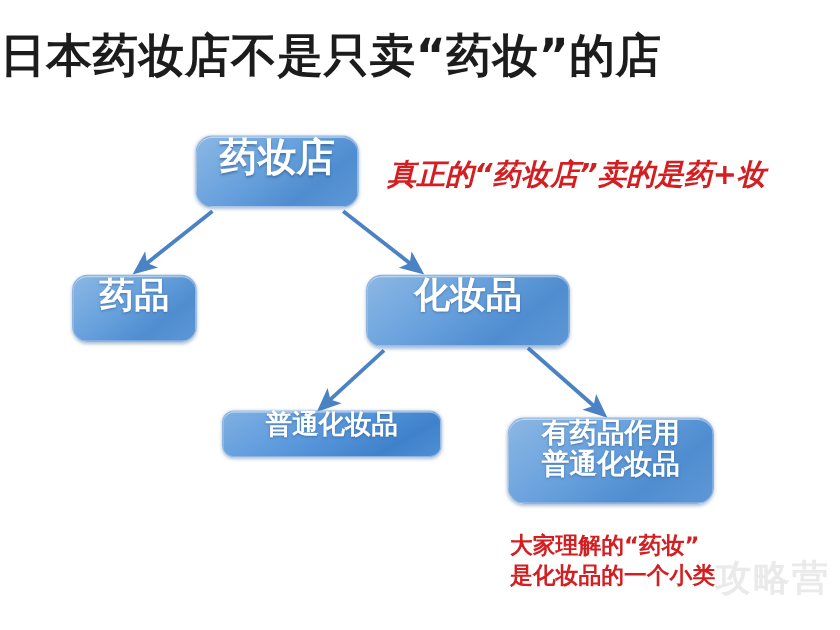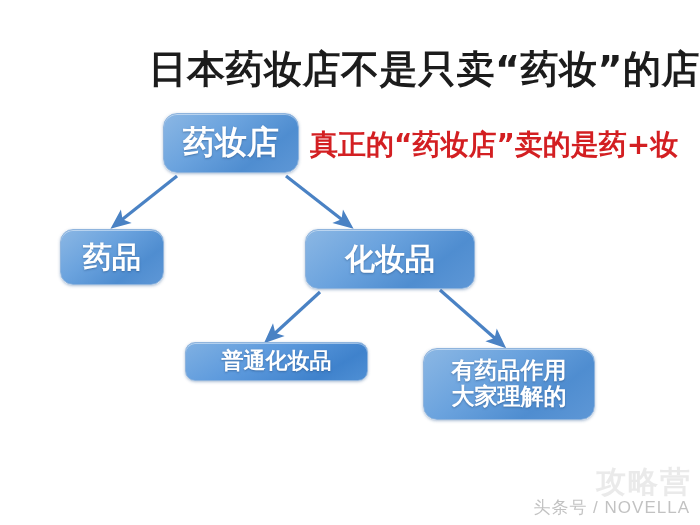--- a/index.html
+++ b/index.html
@@ -15,42 +15,41 @@
     overflow: hidden;
     font-family: "DejaVu Sans", "Liberation Sans", sans-serif;
   }
 
   
   #title {
     position: absolute;
     left: 0;
     top: 22px;
     width: 700px;
-    text-align: right;
+    text-align: left;
     font-size: 38px;
     line-height: 48px;
     font-weight: 700;
     color: #1c1c1c;
     letter-spacing: 0.5px;
     white-space: nowrap;
-    margin-top: 23px;
   }
 
   
   .node {
     position: absolute;
     box-sizing: border-box;
     border-radius: 12px;
     border: 1px solid #8fb4dd;
     background: linear-gradient(142deg, #8bb7e4 0%, #6ba3de 38%, #4f8dd0 72%, #5e97d6 100%);
     box-shadow: 0 1px 3px rgba(70,110,160,0.45),
                 inset 0 1px 0 rgba(255,255,255,0.45);
     color: #ffffff;
     display: flex;
-    align-items: center;
+    align-items: flex-start;
     justify-content: center;
     text-align: center;
     font-weight: 700;
     text-shadow: 0 1px 2px rgba(40,80,130,0.55);
     z-index: 3;
   }
   .node .nlabel {
     display: block;
     white-space: pre-line;
     line-height: 1.12;
@@ -65,25 +64,26 @@
 
   
   .annot {
     position: absolute;
     color: #d31f22;
     font-weight: 700;
     white-space: pre-line;
     z-index: 4;
   }
   #annot-top {
-    left: 310px;
+    left: 323px;
     top: 130px;
-    font-size: 28px;
+    font-size: 24px;
     line-height: 30px;
     white-space: nowrap;
+    font-style: italic;
   }
   #annot-bottom {
     left: 425px;
     top: 443px;
     font-size: 19px;
     line-height: 25px;
   }
 
   
   #arrows {
@@ -157,20 +157,21 @@
   <div class="node" id="node-cos">
     <span class="nlabel">化妆品</span>
   </div>
 
   <div class="node" id="node-normal">
     <span class="nlabel">普通化妆品</span>
   </div>
 
   <div class="node" id="node-medic">
     <span class="nlabel">有药品作用
-大家理解的</span>
+普通化妆品</span>
   </div>
 
   <div class="annot" id="annot-top">真正的“药妆店”卖的是药+妆</div>
+  <div class="annot" id="annot-bottom">大家理解的“药妆”
+是化妆品的一个小类</div>
 
-  <div id="watermark">头条号 / NOVELLA</div>
 
 </div>
 
 </body></html>

